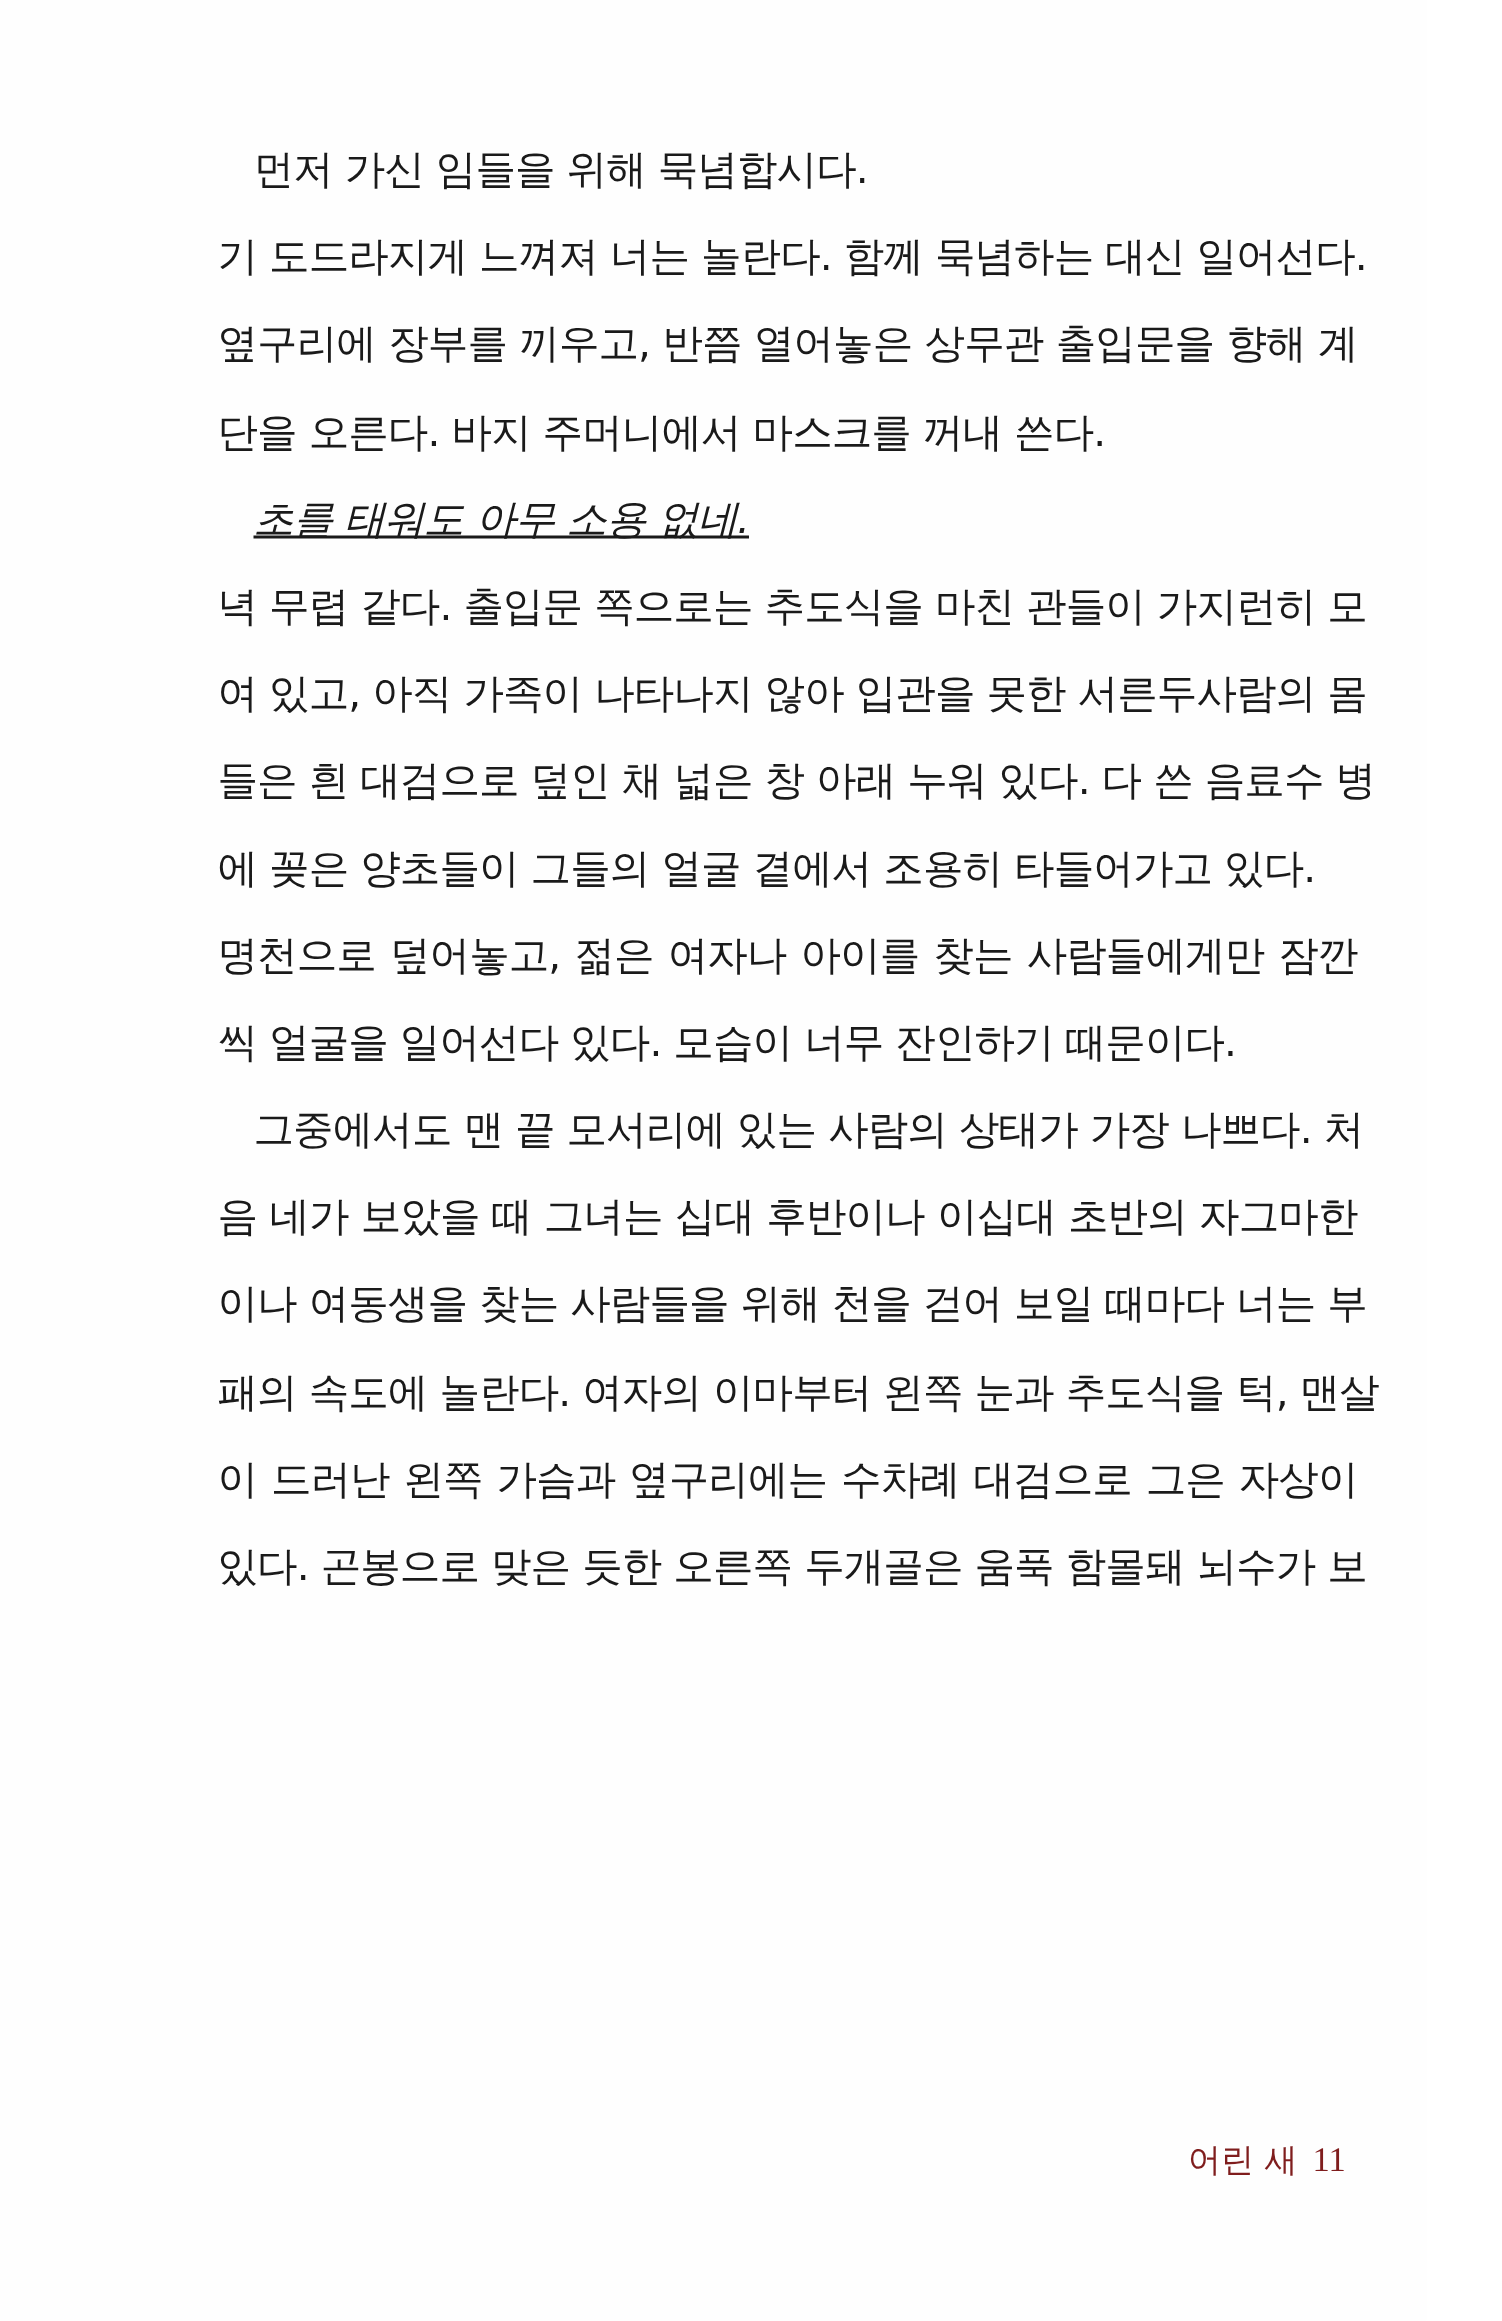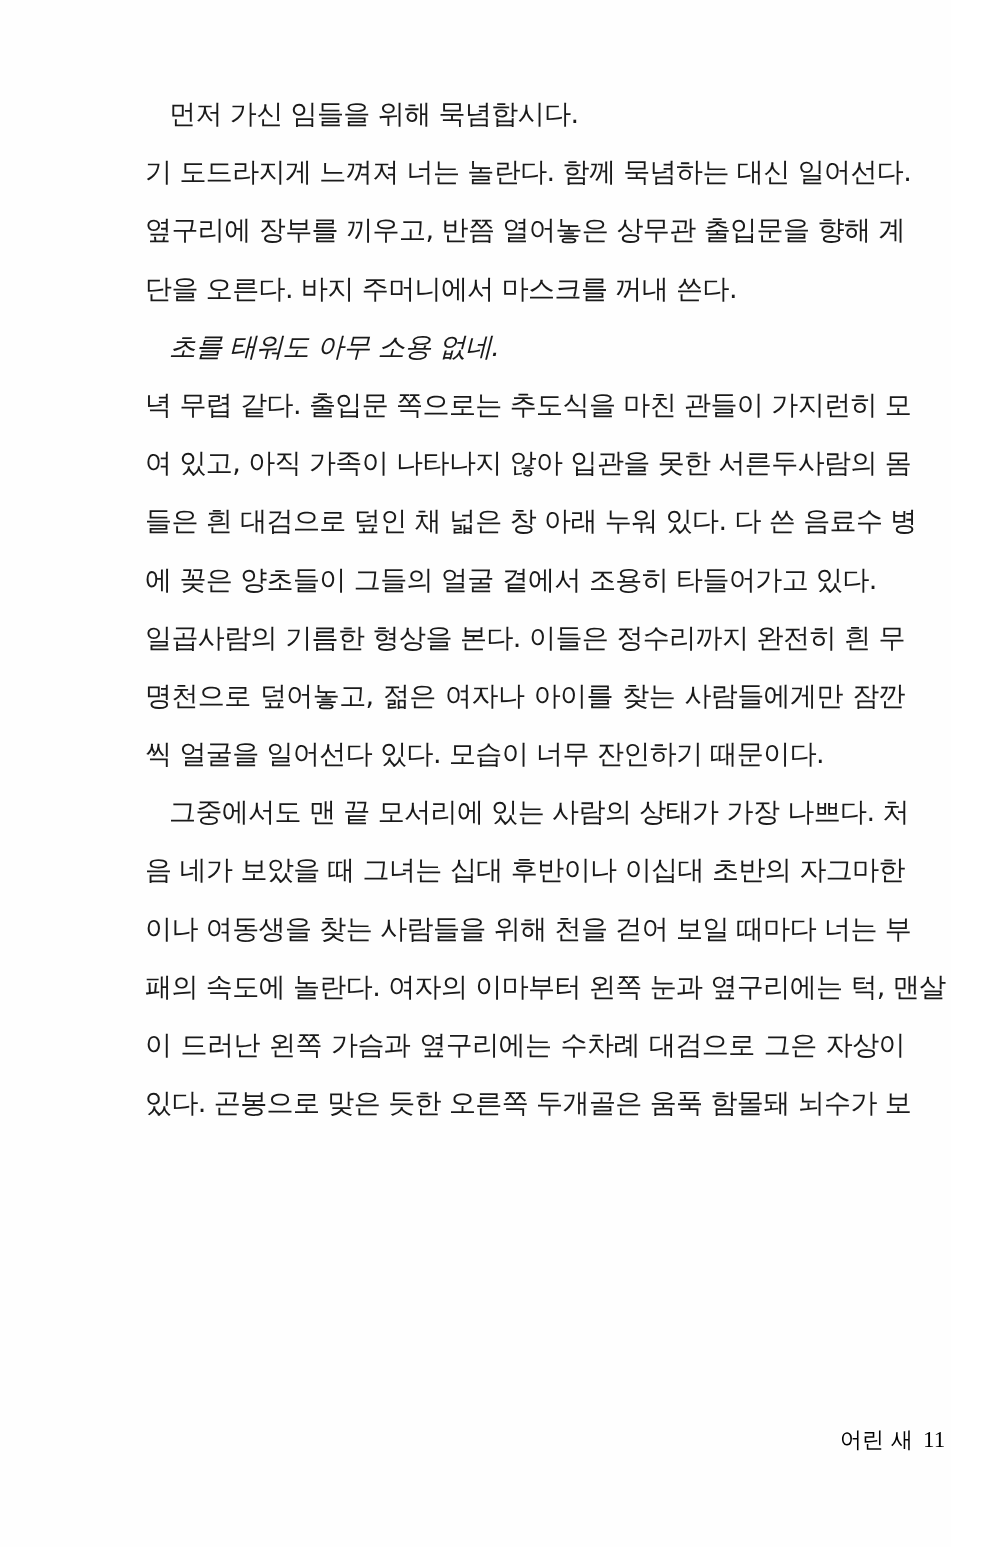--- a/index.html
+++ b/index.html
@@ -39,29 +39,30 @@
       text-align-last: justify;
     }
     .line.last {
       text-align-last: left;
     }
     .line.indent {
       padding-left: 24px;
     }
     .line.italic {
       font-style: italic;
+      text-decoration: underline;
     }
     .footer {
       position: absolute;
-      left: 840px;
+      left: 792px;
       top: 1425px;
       font-size: 22px;
       line-height: 30px;
       white-space: nowrap;
-      color: #000000;
+      color: #7f1d1d;
     }
     .footer .page-num {
       font-family: "Liberation Serif", "DejaVu Serif", serif;
       font-size: 23px;
       margin-left: 10px;
     }
   </style>
 </head>
 <body>
 
@@ -69,27 +70,26 @@
   <div class="text-block" id="text-block">
     <span class="line indent last">먼저 가신 임들을 위해 묵념합시다.</span>
     <span class="line">기 도드라지게 느껴져 너는 놀란다. 함께 묵념하는 대신 일어선다.</span>
     <span class="line">옆구리에 장부를 끼우고, 반쯤 열어놓은 상무관 출입문을 향해 계</span>
     <span class="line last">단을 오른다. 바지 주머니에서 마스크를 꺼내 쓴다.</span>
     <span class="line indent last italic">초를 태워도 아무 소용 없네.</span>
     <span class="line">녁 무렵 같다. 출입문 쪽으로는 추도식을 마친 관들이 가지런히 모</span>
     <span class="line">여 있고, 아직 가족이 나타나지 않아 입관을 못한 서른두사람의 몸</span>
     <span class="line">들은 흰 대검으로 덮인 채 넓은 창 아래 누워 있다. 다 쓴 음료수 병</span>
     <span class="line last">에 꽂은 양초들이 그들의 얼굴 곁에서 조용히 타들어가고 있다.</span>
-    <span class="line">일곱사람의 기름한 형상을 본다. 이들은 정수리까지 완전히 흰 무</span>
     <span class="line">명천으로 덮어놓고, 젊은 여자나 아이를 찾는 사람들에게만 잠깐</span>
     <span class="line last">씩 얼굴을 일어선다 있다. 모습이 너무 잔인하기 때문이다.</span>
     <span class="line indent">그중에서도 맨 끝 모서리에 있는 사람의 상태가 가장 나쁘다. 처</span>
     <span class="line">음 네가 보았을 때 그녀는 십대 후반이나 이십대 초반의 자그마한</span>
     <span class="line">이나 여동생을 찾는 사람들을 위해 천을 걷어 보일 때마다 너는 부</span>
-    <span class="line">패의 속도에 놀란다. 여자의 이마부터 왼쪽 눈과 옆구리에는 턱, 맨살</span>
+    <span class="line">패의 속도에 놀란다. 여자의 이마부터 왼쪽 눈과 추도식을 턱, 맨살</span>
     <span class="line">이 드러난 왼쪽 가슴과 옆구리에는 수차례 대검으로 그은 자상이</span>
     <span class="line">있다. 곤봉으로 맞은 듯한 오른쪽 두개골은 움푹 함몰돼 뇌수가 보</span>
   </div>
 
   <div class="footer">
     <span>어린 새</span><span class="page-num">11</span>
   </div>
 </div>
 
 </body></html>

